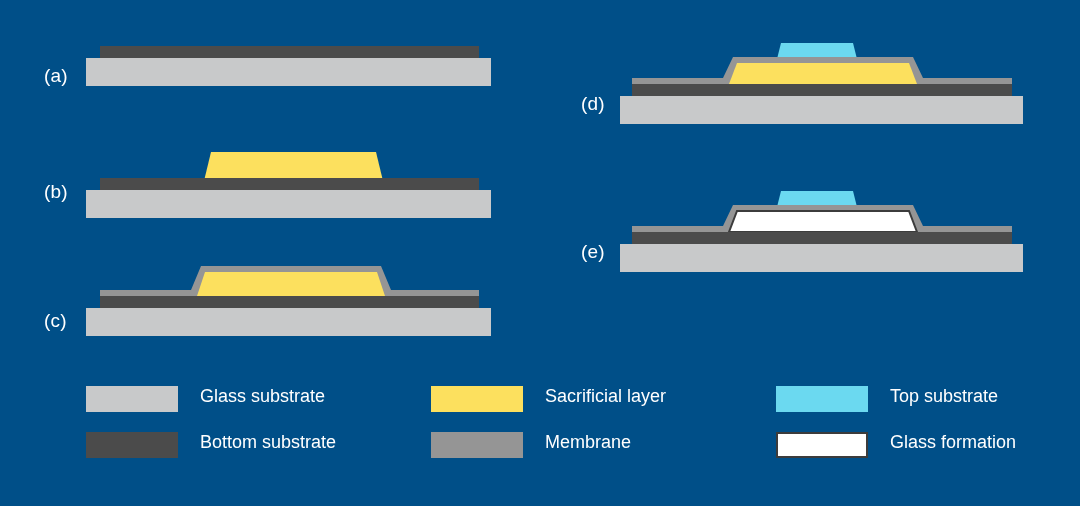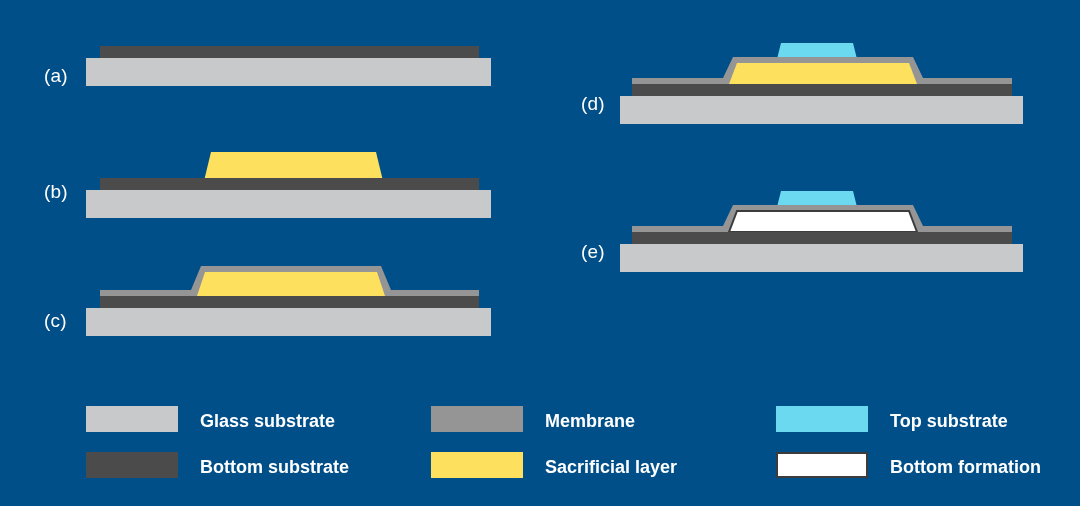--- a/index.html
+++ b/index.html
@@ -43,23 +43,22 @@
   .legend-col {
     position: absolute;
     top: 0;
     width: 330px;
   }
   .legend-col.c1 { left: 0px; }
   .legend-col.c2 { left: 345px; }
   .legend-col.c3 { left: 690px; }
   .legend-row {
     display: flex;
-    align-items: flex-end;
+    align-items: flex-start;
     height: 46px;
-    font-weight: bold;
   }
   .legend-swatch {
     width: 92px;
     height: 26px;
     flex: 0 0 auto;
     box-sizing: border-box;
   }
   .legend-label {
     color: #ffffff;
     font-size: 18px;
@@ -149,35 +148,35 @@
         <div class="legend-label">Glass substrate</div>
       </div>
       <div class="legend-row">
         <div class="legend-swatch" style="background:#4B4B4B;"></div>
         <div class="legend-label">Bottom substrate</div>
       </div>
     </div>
 
     <div class="legend-col c2">
       <div class="legend-row">
+        <div class="legend-swatch" style="background:#FCE05E;"></div>
+        <div class="legend-label">Sacrificial layer</div>
+      </div>
+      <div class="legend-row">
         <div class="legend-swatch" style="background:#959595;"></div>
         <div class="legend-label">Membrane</div>
-      </div>
-      <div class="legend-row">
-        <div class="legend-swatch" style="background:#FCE05E;"></div>
-        <div class="legend-label">Sacrificial layer</div>
       </div>
     </div>
 
     <div class="legend-col c3">
       <div class="legend-row">
         <div class="legend-swatch" style="background:#6BD9F0;"></div>
         <div class="legend-label">Top substrate</div>
       </div>
       <div class="legend-row">
         <div class="legend-swatch" style="background:#FFFFFF; border:2px solid #3C3C3C;"></div>
-        <div class="legend-label">Bottom formation</div>
+        <div class="legend-label">Glass formation</div>
       </div>
     </div>
 
   </div>
 
 </div>
 
 </body></html>

